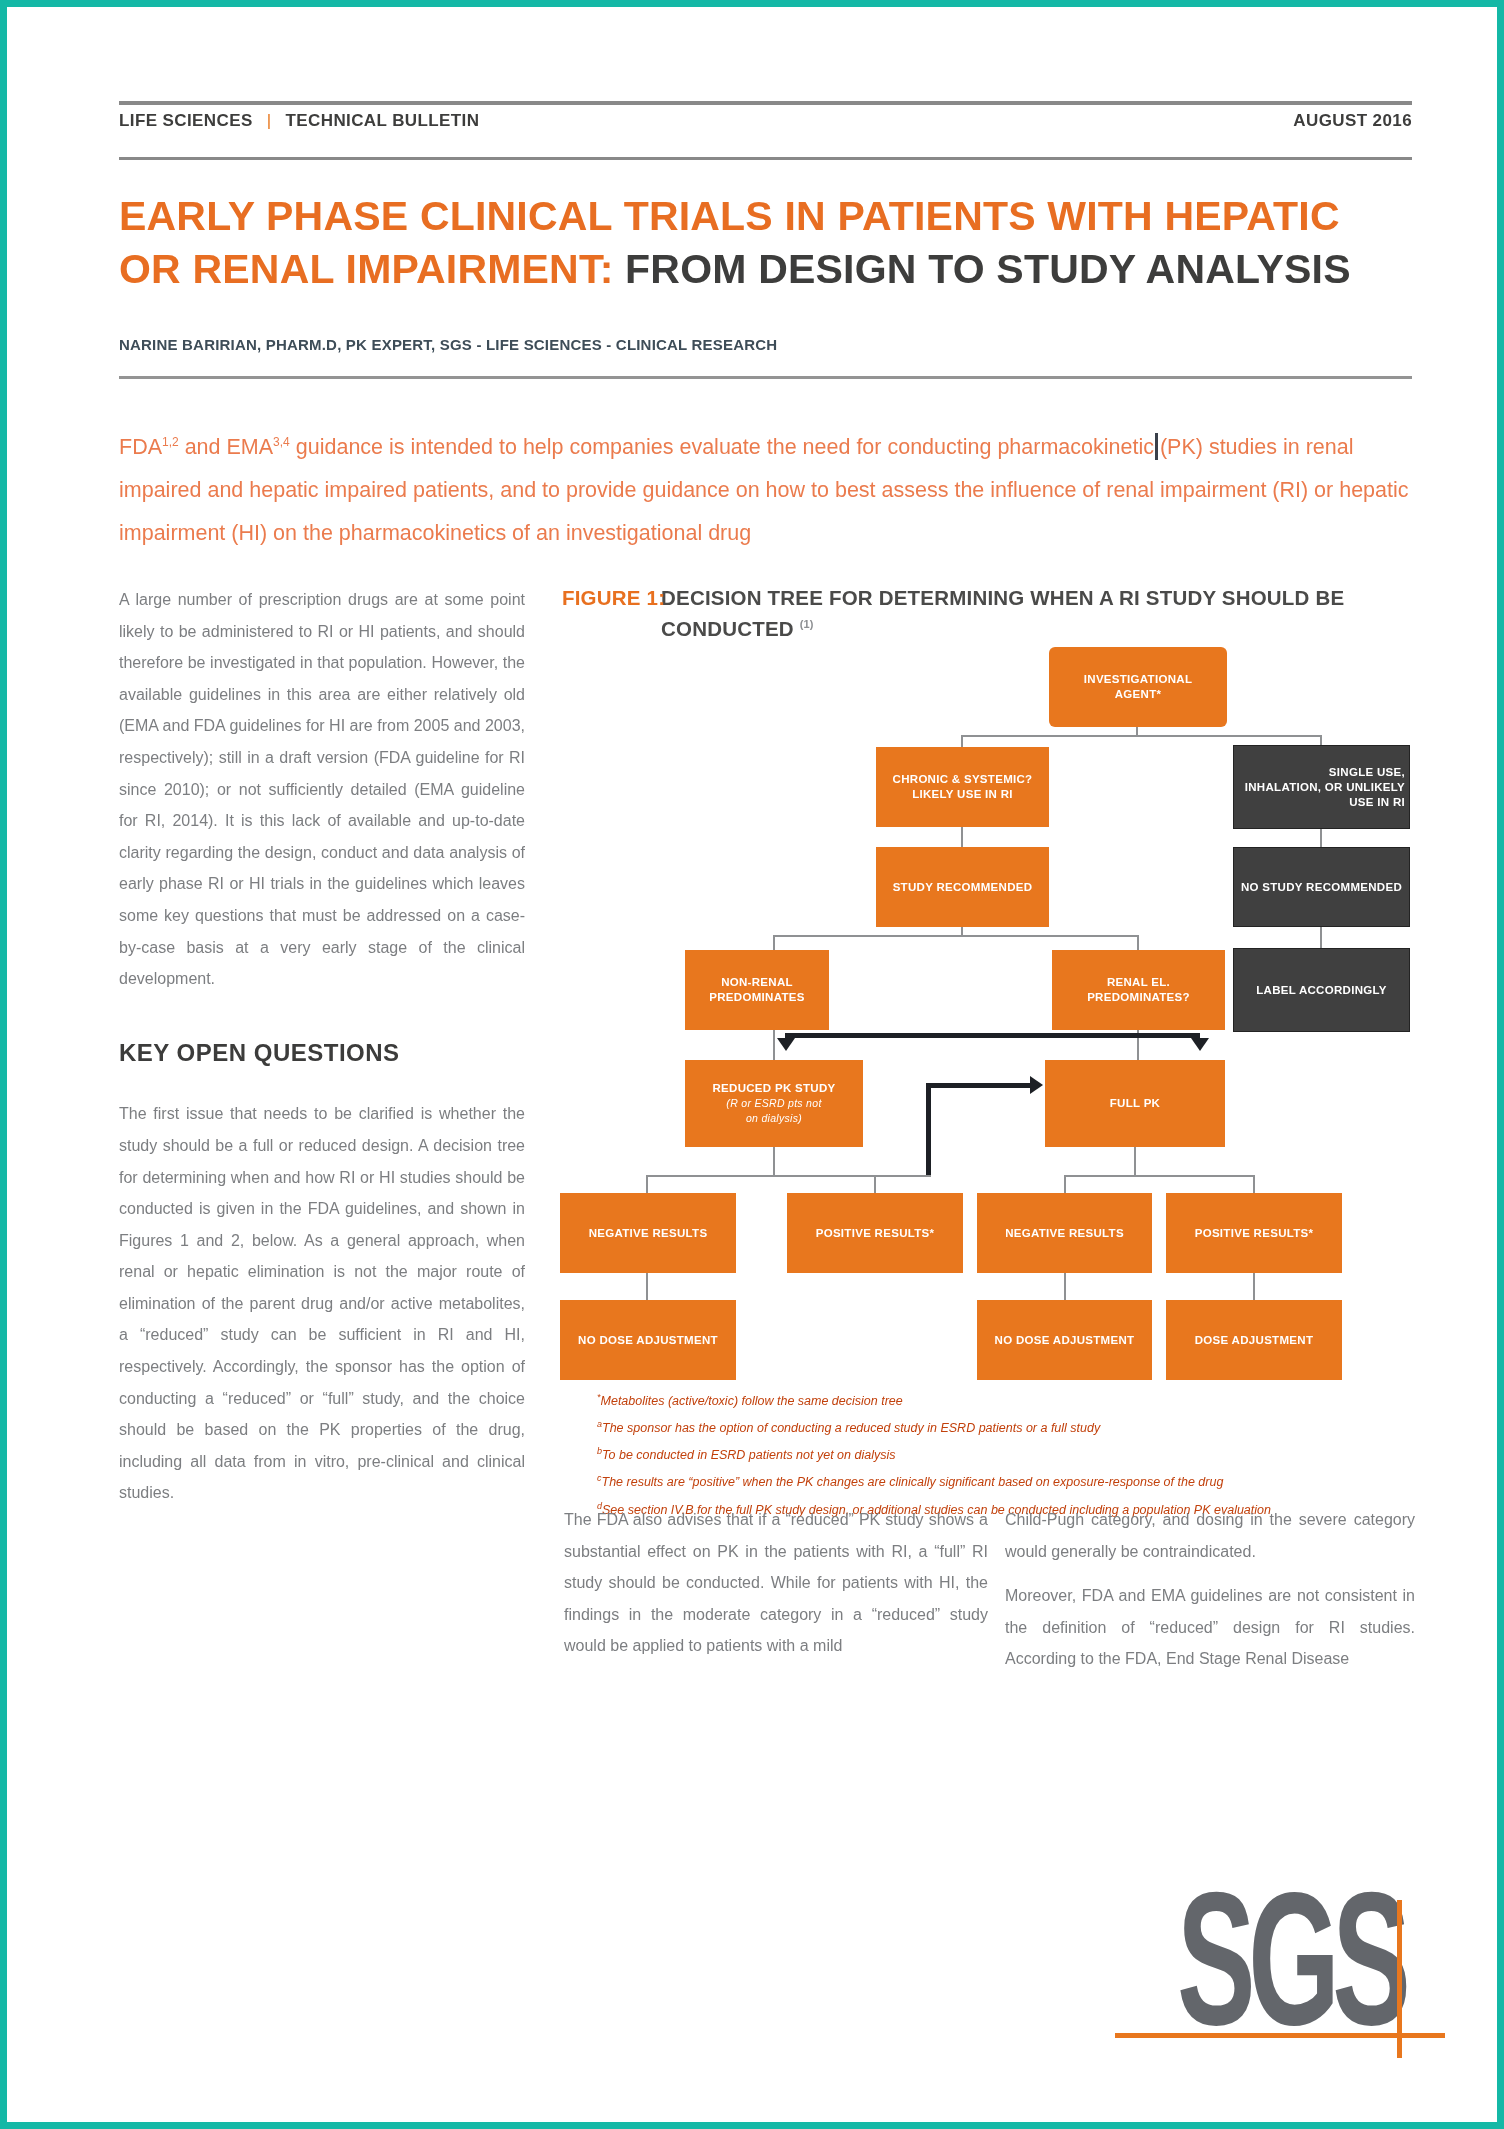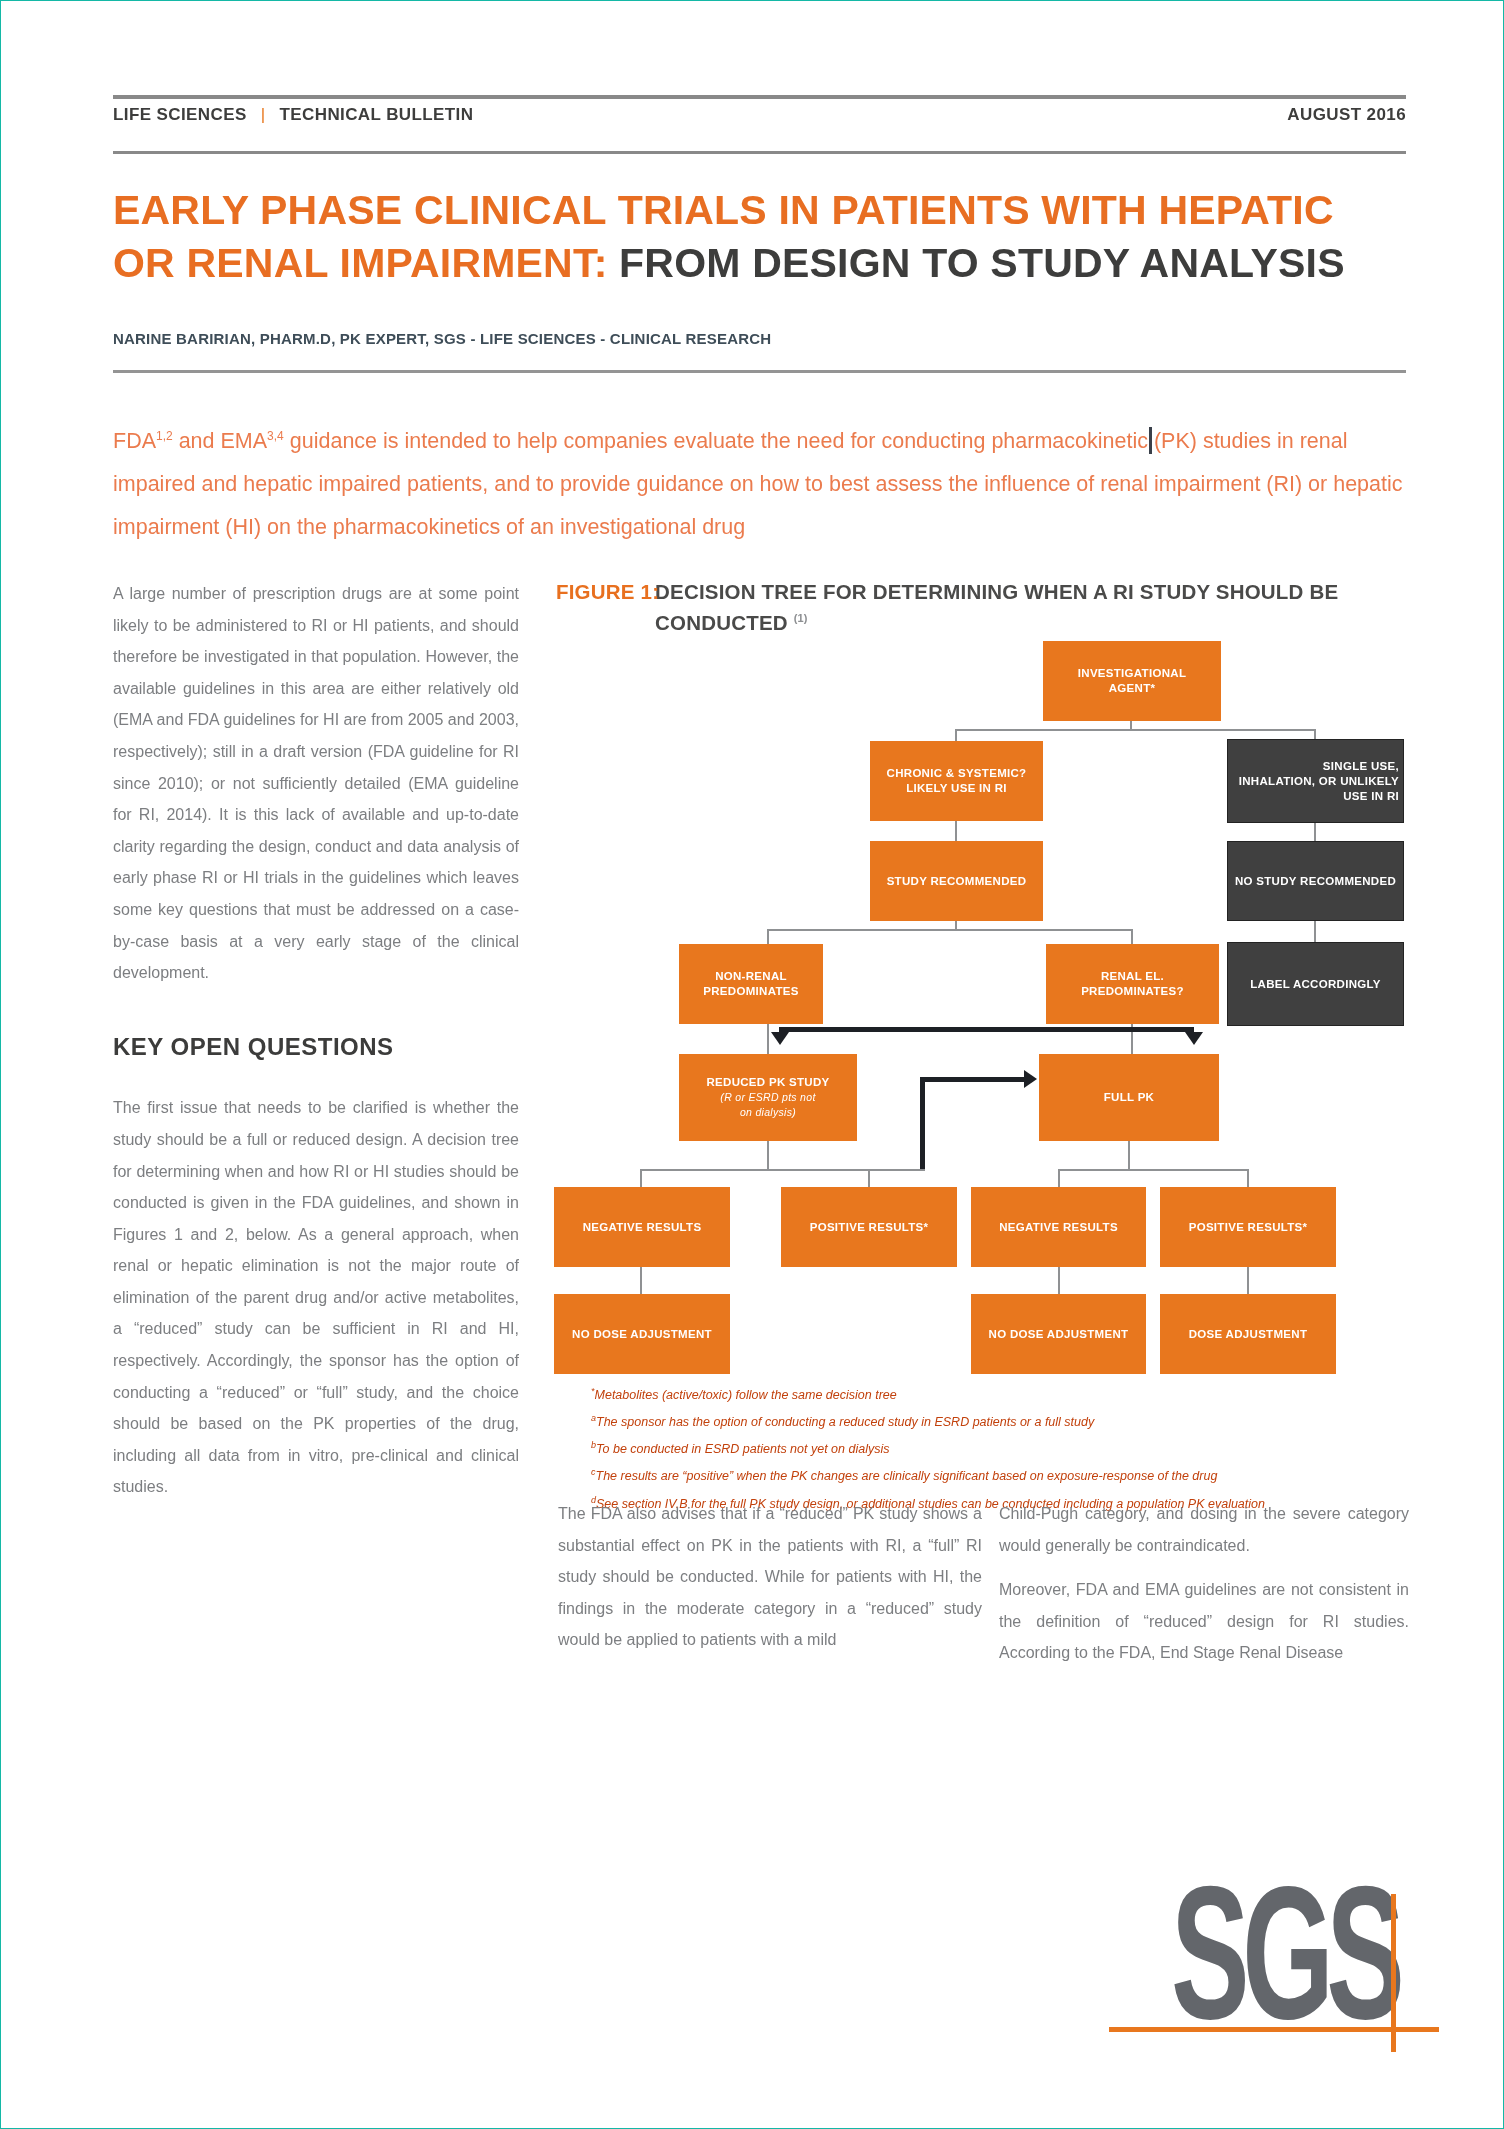--- a/index.html
+++ b/index.html
@@ -1,17 +1,17 @@
 <!DOCTYPE html>
 <html><head>
 <meta charset="utf-8">
 <style>
   html,body{margin:0;padding:0;background:#ededed;font-family:"Liberation Sans",sans-serif;}
   .page{position:relative;width:1504px;height:2129px;background:#ffffff;margin:0 auto;
-        border:1px solid #14b8a6;box-sizing:border-box;overflow:hidden;}
+        border:7px solid #14b8a6;box-sizing:border-box;overflow:hidden;}
   .rule{position:absolute;left:112px;width:1293px;background:#898989;}
 
   
   .masthead{position:absolute;left:112px;top:104px;width:1293px;display:flex;
             justify-content:space-between;color:#3d3d3c;font-size:17px;font-weight:700;letter-spacing:.4px;}
   .mast-sep{color:#e8771e;padding:0 14px;font-weight:400;}
 
   
   .title{position:absolute;left:112px;top:183px;width:1293px;font-size:41px;font-weight:800;
          line-height:53px;letter-spacing:.2px;}
@@ -140,21 +140,21 @@
     <div class="conn" style="left:504px;top:638px;width:2px;height:27px;"></div>
     <div class="conn" style="left:693px;top:638px;width:2px;height:27px;"></div>
 
     <div class="bk" style="left:225px;top:398px;width:415px;height:5px;"></div>
     <div class="arr-down" style="left:217px;top:403px;"></div>
     <div class="arr-down" style="left:631px;top:403px;"></div>
     <div class="bk" style="left:366px;top:448px;width:5px;height:92px;"></div>
     <div class="bk" style="left:366px;top:448px;width:104px;height:5px;"></div>
     <div class="arr-right" style="left:470px;top:441px;"></div>
 
-    <div class="tb orange" style="left:489px;top:12px;width:178px;height:80px;">
+    <div class="tb orange" style="left:489px;top:12px;width:178px;height:80px;border-radius:6px;">
       <span>INVESTIGATIONAL</span>
       <span>AGENT*</span>
     </div>
     <div class="tb orange" style="left:316px;top:112px;width:173px;height:80px;">
       <span>CHRONIC &amp; SYSTEMIC?</span>
       <span>LIKELY USE IN RI</span>
     </div>
     <div class="tb dark" style="left:673px;top:110px;width:177px;height:84px;align-items:flex-end;">
       <span>SINGLE USE,</span>
       <span>INHALATION, OR UNLIKELY</span>

